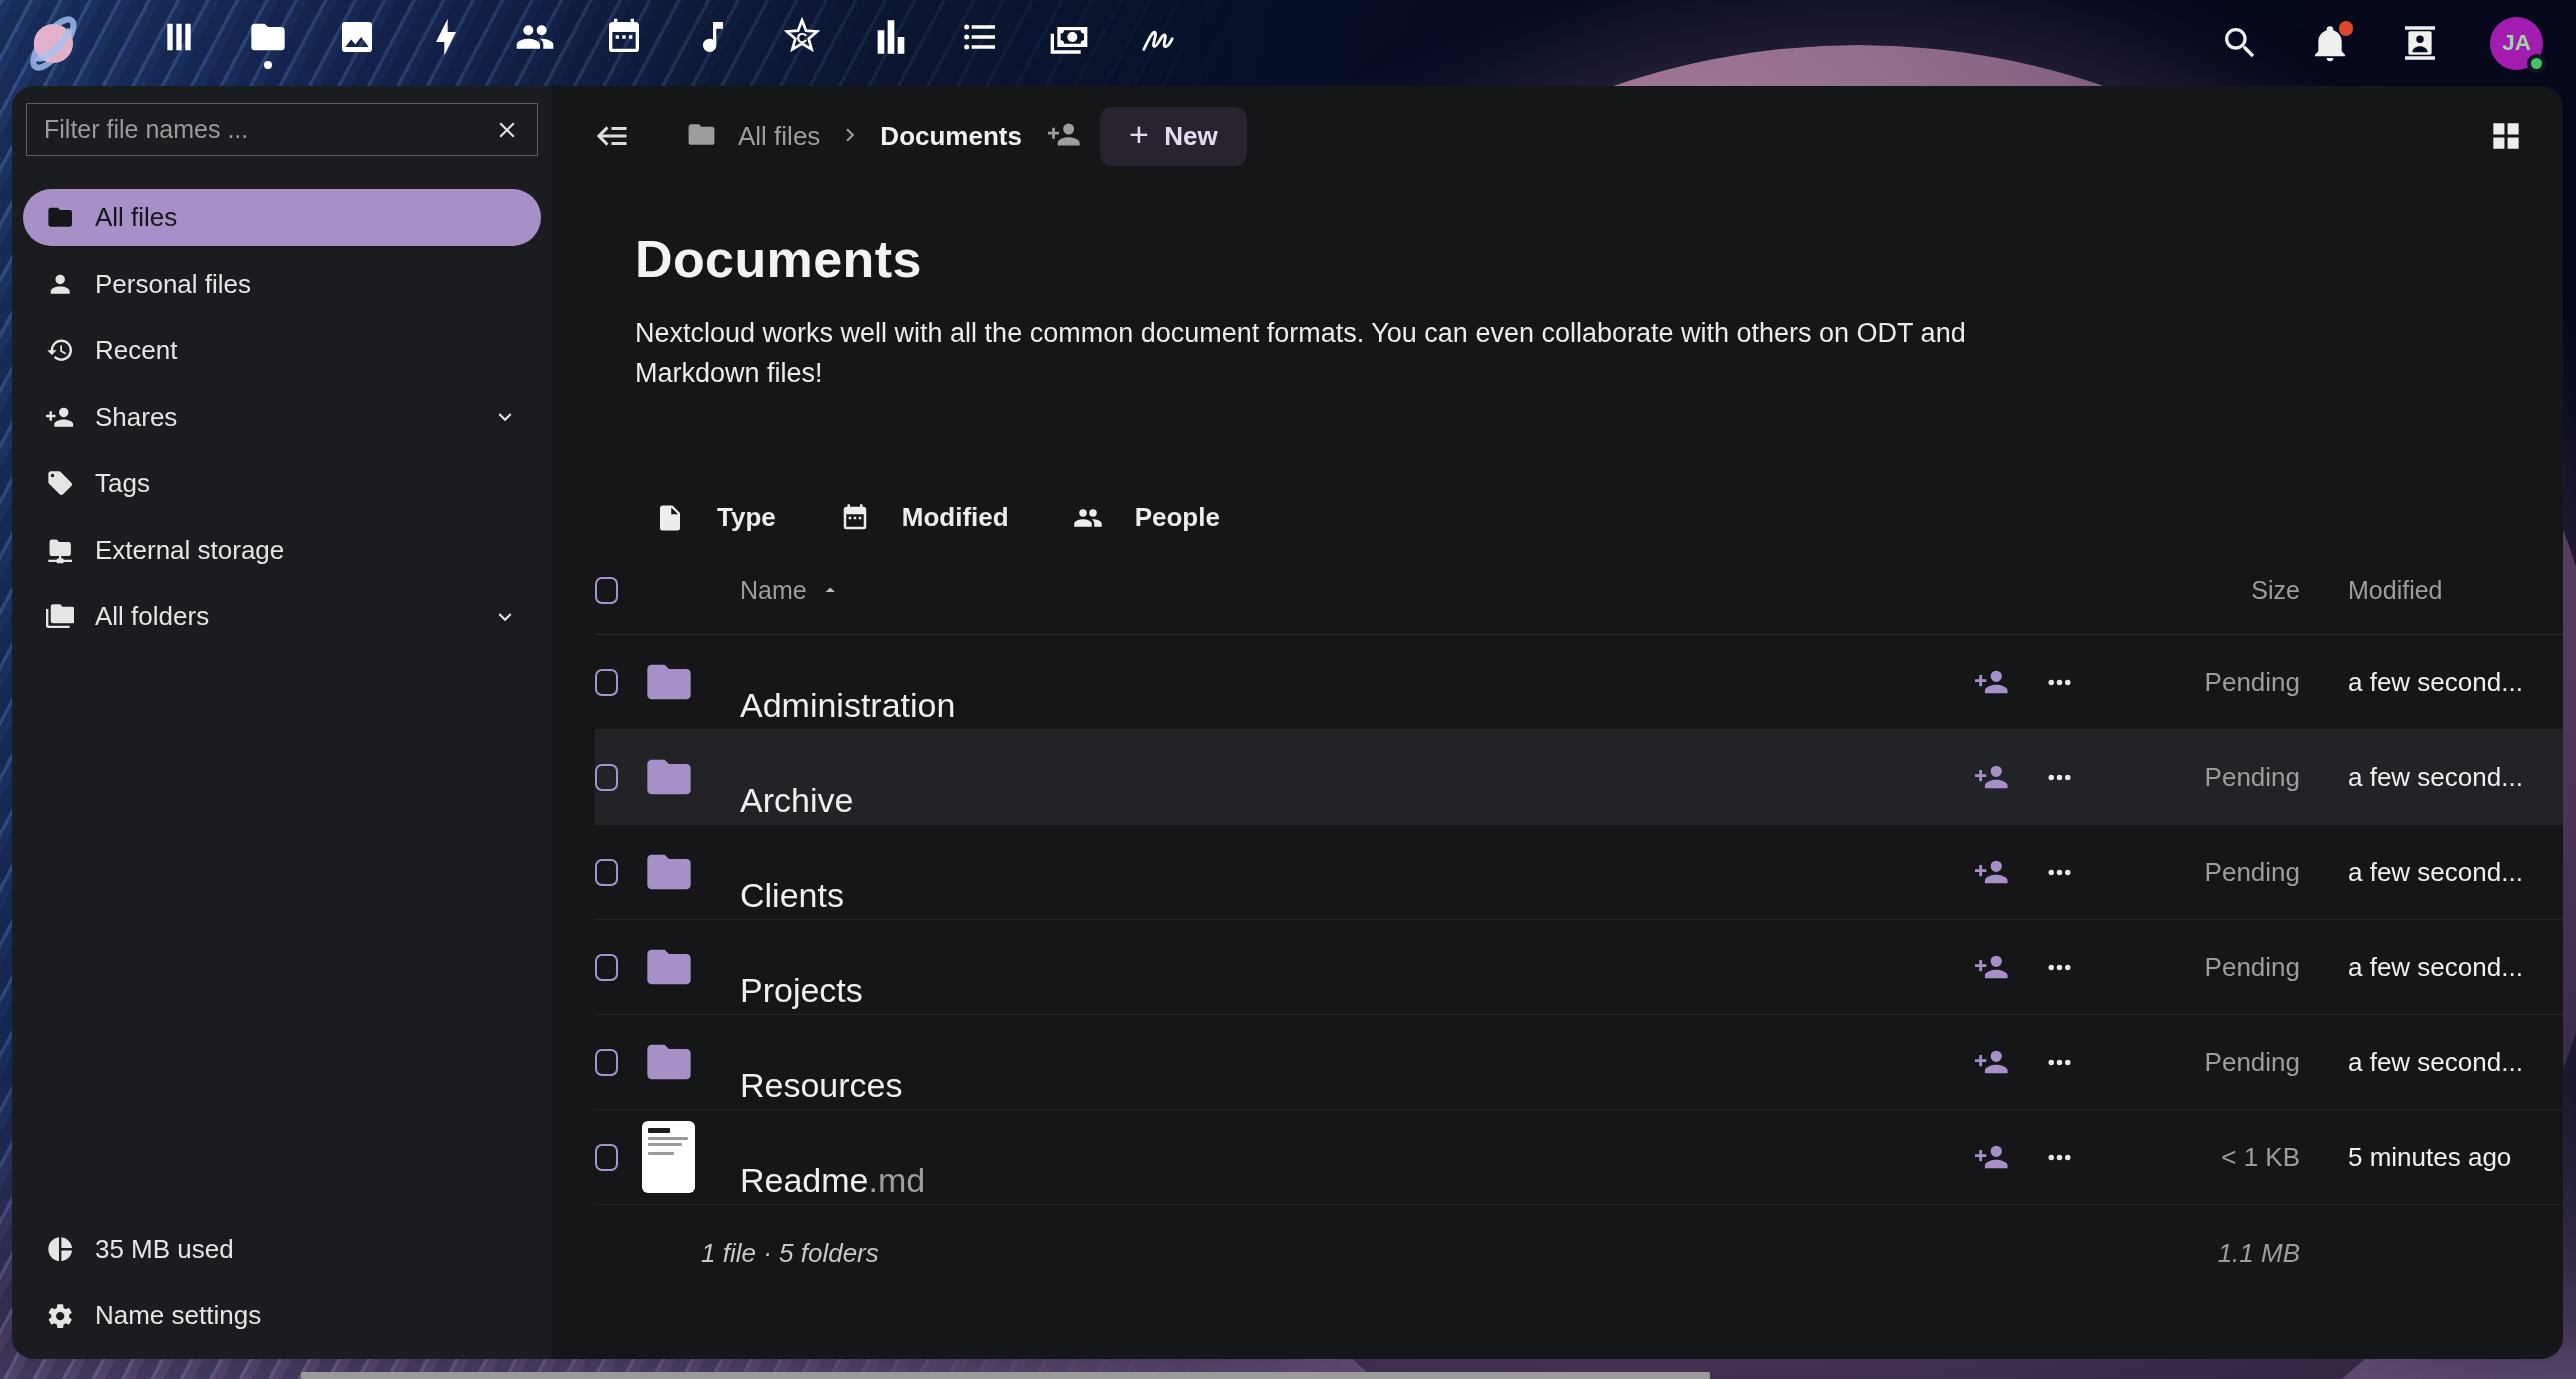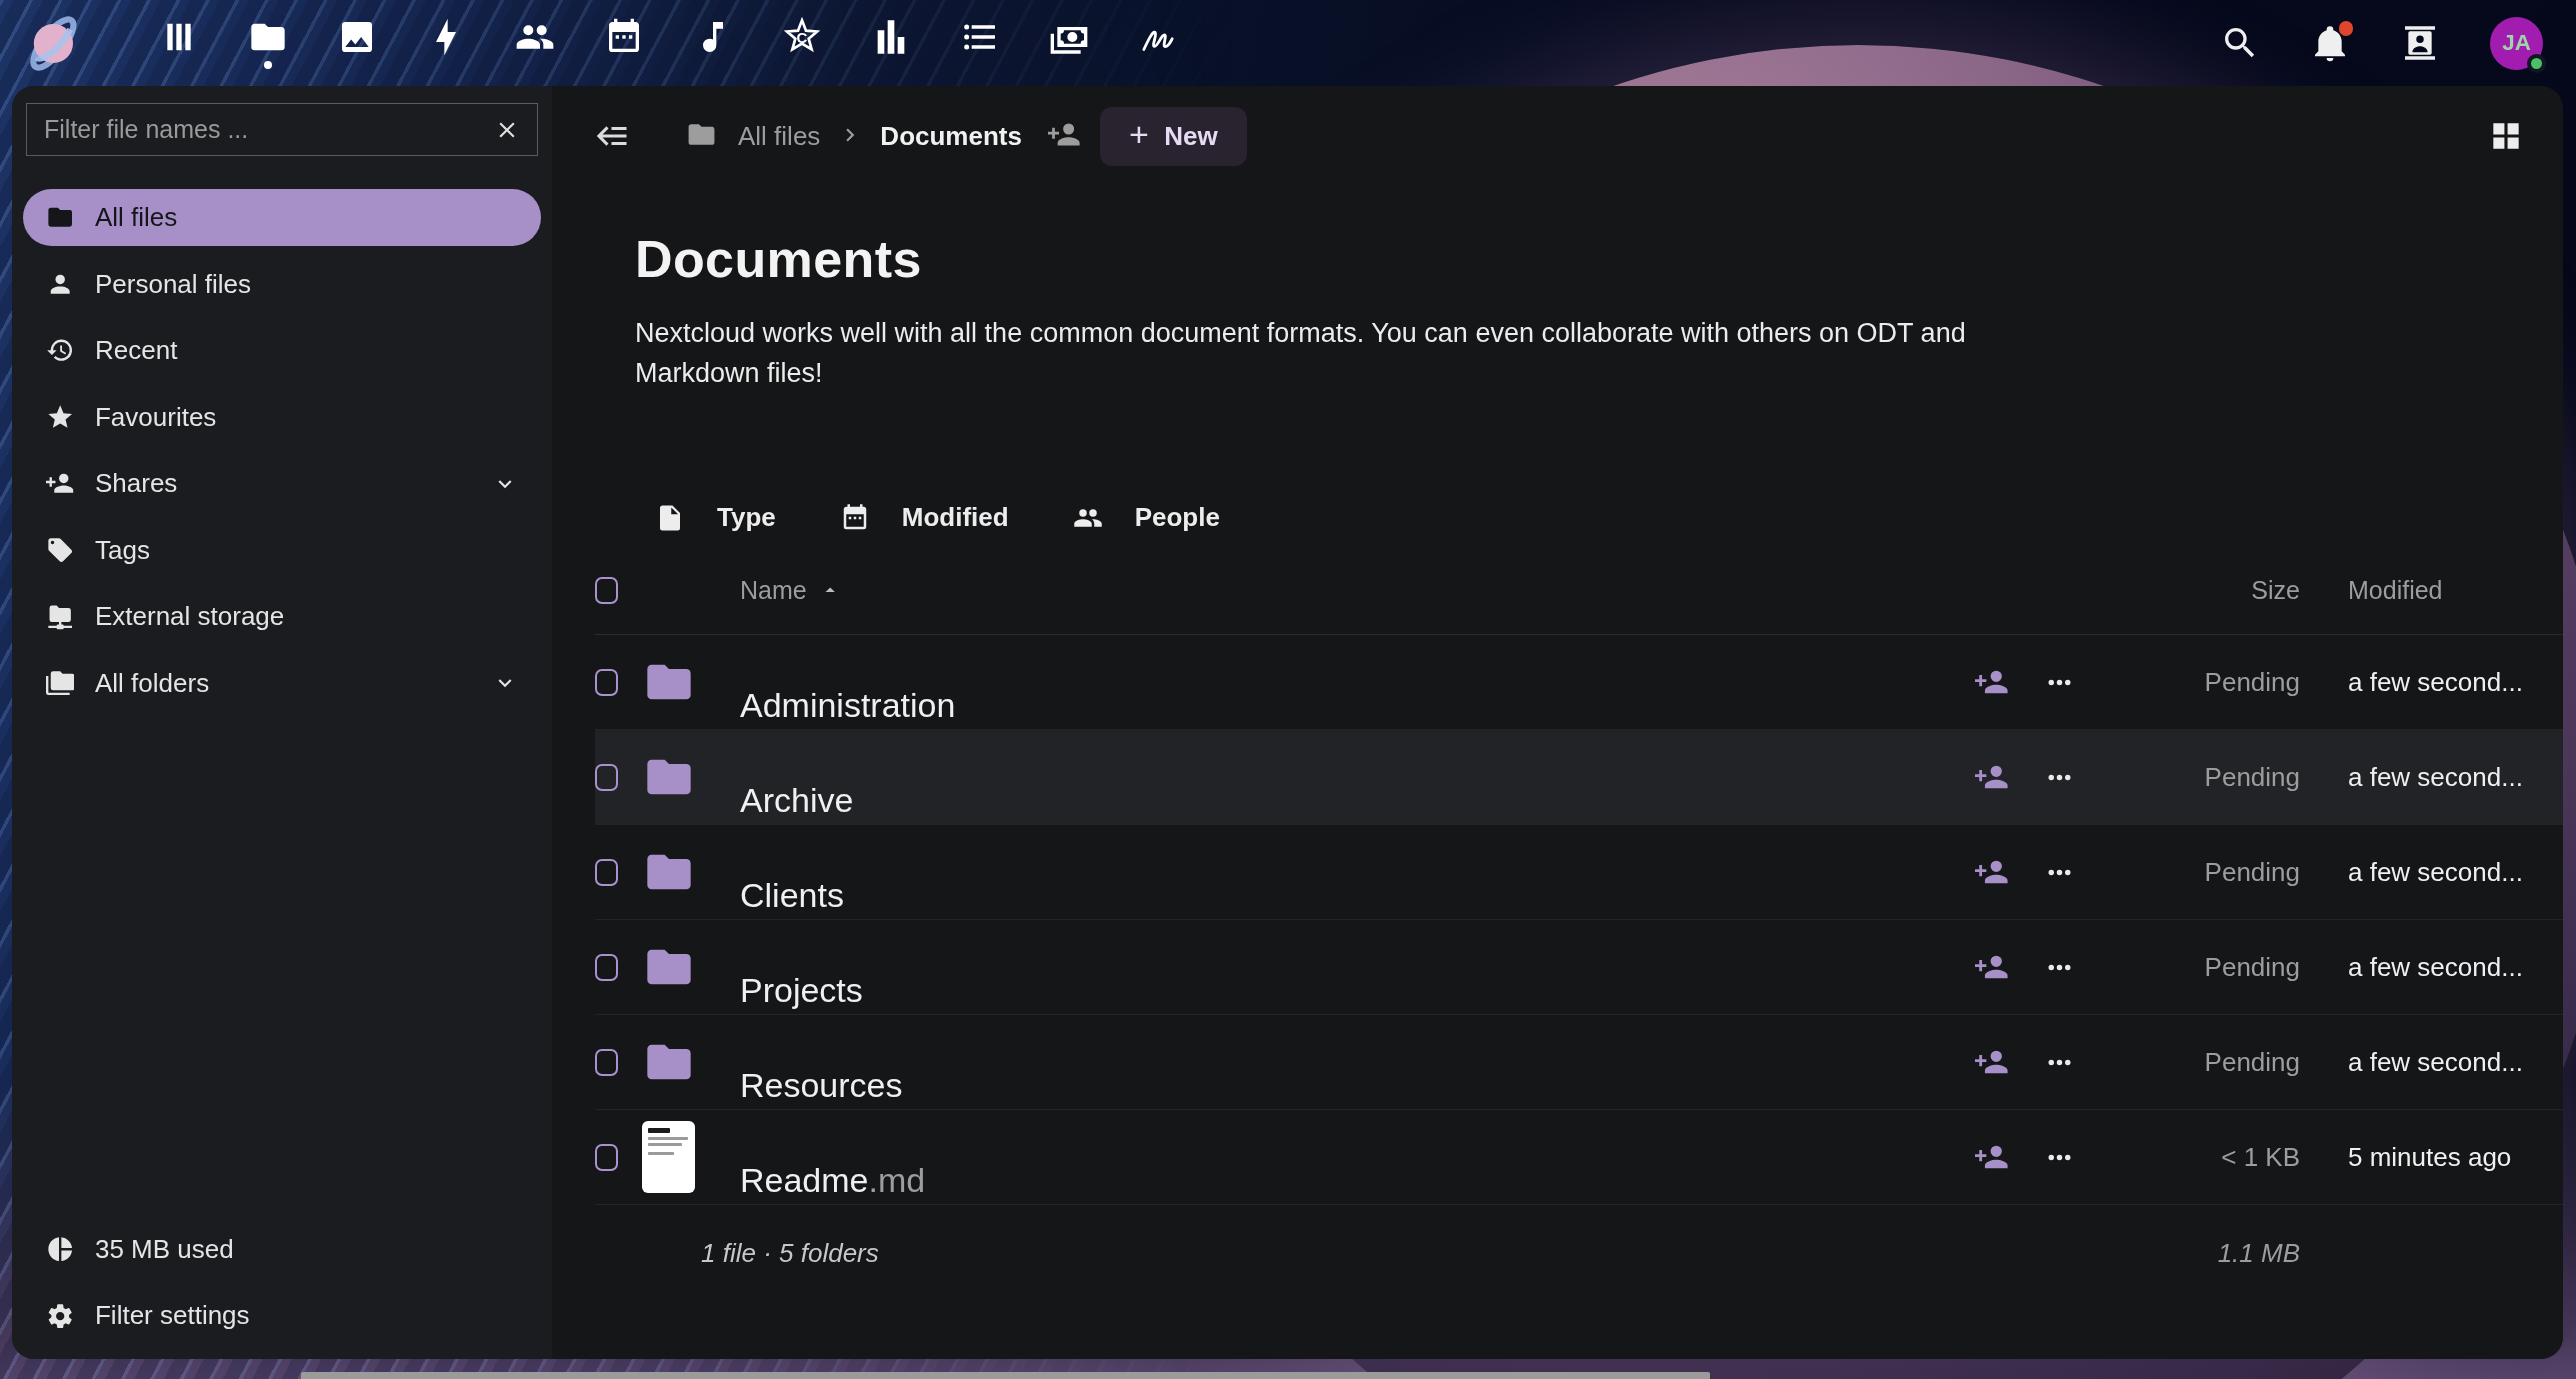--- a/index.html
+++ b/index.html
@@ -256,26 +256,20 @@
         <span>Personal files</span>
       </div>
       <div class="nav-item">
         <svg viewBox="0 0 24 24">
             <path d="M13.5,8H12V13L16.28,15.54L17,14.33L13.5,12.25V8M13,3A9,9 0 0,0 4,12H1L4.96,16.03L9,12H6A7,7 0 0,1 13,5A7,7 0 0,1 20,12A7,7 0 0,1 13,19C11.07,19 9.32,18.21 8.06,16.94L6.64,18.36C8.27,20 10.5,21 13,21A9,9 0 0,0 22,12A9,9 0 0,0 13,3"></path>
           </svg>
         <span>Recent</span>
       </div>
       <div class="nav-item">
         <svg viewBox="0 0 24 24">
-            <path d="M12,17.27L18.18,21L16.54,13.97L22,9.24L14.81,8.62L12,2L9.19,8.62L2,9.24L7.45,13.97L5.82,21L12,17.27Z"></path>
-          </svg>
-        <span>Favourites</span>
-      </div>
-      <div class="nav-item">
-        <svg viewBox="0 0 24 24">
             <path d="M15,14C12.33,14 7,15.33 7,18V20H23V18C23,15.33 17.67,14 15,14M15,12A4,4 0 0,0 19,8A4,4 0 0,0 15,4A4,4 0 0,0 11,8A4,4 0 0,0 15,12M5,15V12H8V10H5V7H3V10H0V12H3V15H5Z"></path>
           </svg>
         <span>Shares</span>
         <svg class="chev" viewBox="0 0 24 24">
             <path d="M7.41,8.58L12,13.17L16.59,8.58L18,10L12,16L6,10L7.41,8.58Z"></path>
           </svg>
       </div>
       <div class="nav-item">
         <svg viewBox="0 0 24 24">
             <path d="M5.5,7A1.5,1.5 0 0,1 4,5.5A1.5,1.5 0 0,1 5.5,4A1.5,1.5 0 0,1 7,5.5A1.5,1.5 0 0,1 5.5,7M21.41,11.58L12.41,2.58C12.05,2.22 11.55,2 11,2H4C2.89,2 2,2.89 2,4V11C2,11.55 2.22,12.05 2.59,12.41L11.58,21.41C11.95,21.77 12.45,22 13,22C13.55,22 14.05,21.77 14.41,21.41L21.41,14.41C21.78,14.05 22,13.55 22,13C22,12.44 21.77,11.94 21.41,11.58Z"></path>
@@ -303,21 +297,21 @@
       <div class="nav-item">
         <svg viewBox="0 0 24 24">
             <path d="M11,2V22C5.9,21.5 2,17.2 2,12C2,6.8 5.9,2.5 11,2M13,2V11H22C21.5,6.2 17.8,2.5 13,2M13,13V22C17.7,21.5 21.5,17.8 22,13H13Z"></path>
           </svg>
         <span>35 MB used</span>
       </div>
       <div class="nav-item">
         <svg viewBox="0 0 24 24">
             <path d="M12,15.5A3.5,3.5 0 0,1 8.5,12A3.5,3.5 0 0,1 12,8.5A3.5,3.5 0 0,1 15.5,12A3.5,3.5 0 0,1 12,15.5M19.43,12.97C19.47,12.65 19.5,12.33 19.5,12C19.5,11.67 19.47,11.34 19.43,11L21.54,9.37C21.73,9.22 21.78,8.95 21.66,8.73L19.66,5.27C19.54,5.05 19.27,4.96 19.05,5.05L16.56,6.05C16.04,5.66 15.5,5.32 14.87,5.07L14.5,2.42C14.46,2.18 14.25,2 14,2H10C9.75,2 9.54,2.18 9.5,2.42L9.13,5.07C8.5,5.32 7.96,5.66 7.44,6.05L4.95,5.05C4.73,4.96 4.46,5.05 4.34,5.27L2.34,8.73C2.21,8.95 2.27,9.22 2.46,9.37L4.57,11C4.53,11.34 4.5,11.67 4.5,12C4.5,12.33 4.53,12.65 4.57,12.97L2.46,14.63C2.27,14.78 2.21,15.05 2.34,15.27L4.34,18.73C4.46,18.95 4.73,19.03 4.95,18.95L7.44,17.94C7.96,18.34 8.5,18.68 9.13,18.93L9.5,21.58C9.54,21.82 9.75,22 10,22H14C14.25,22 14.46,21.82 14.5,21.58L14.87,18.93C15.5,18.67 16.04,18.34 16.56,17.94L19.05,18.95C19.27,19.03 19.54,18.95 19.66,18.73L21.66,15.27C21.78,15.05 21.73,14.78 21.54,14.63L19.43,12.97Z"></path>
           </svg>
-        <span>Filter settings</span>
+        <span>Name settings</span>
       </div>
     </div>
   </div>
 
   <div class="content">
     <div class="content-header">
       <span class="collapse-btn">
         <svg viewBox="0 0 24 24">
             <path d="M5,13L9,17L7.6,18.42L1.18,12L7.6,5.58L9,7L5,11H21V13H5M21,6V8H11V6H21M21,16V18H11V16H21Z"></path>
           </svg>

